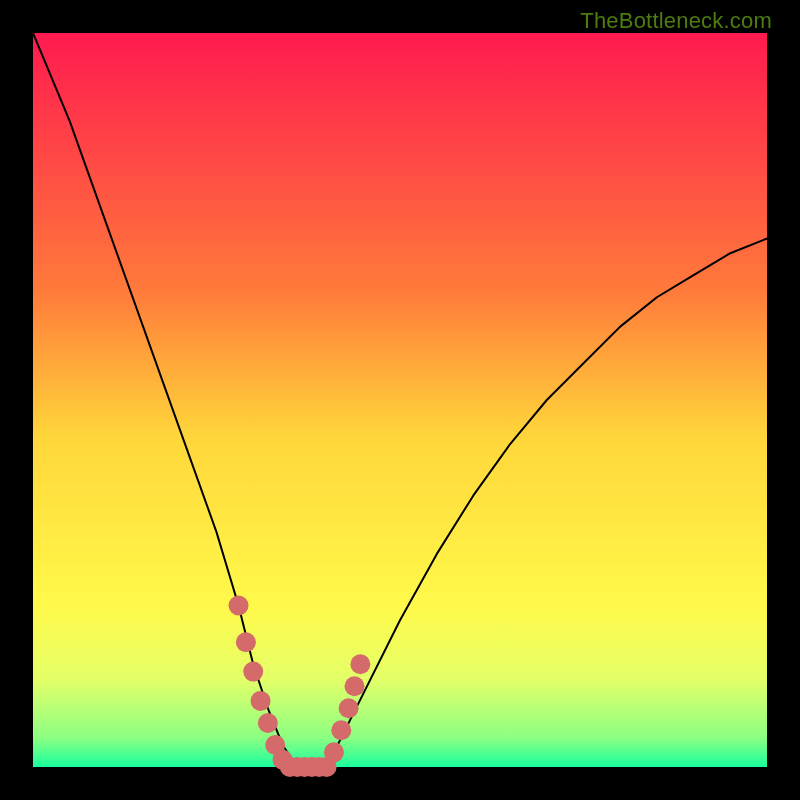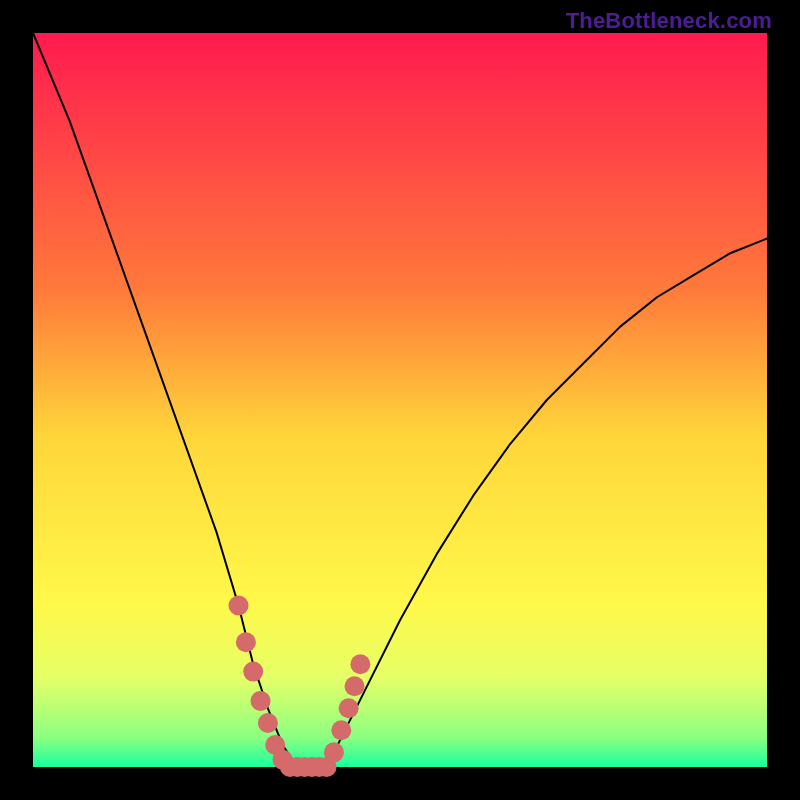--- a/index.html
+++ b/index.html
@@ -11,23 +11,23 @@
   .chart-container {
     position: relative;
     width: 800px;
     height: 800px;
     margin: 0;
   }
   .watermark {
     position: absolute;
     top: 8px;
     right: 28px;
-    color: #4c1d95;
+    color: #4d7c0f;
     font-size: 22px;
-    font-weight: 700;
+    font-weight: 400;
     z-index: 10;
     letter-spacing: 0.2px;
   }
   svg {
     display: block;
   }
 </style>
 </head>
 <body>
 

